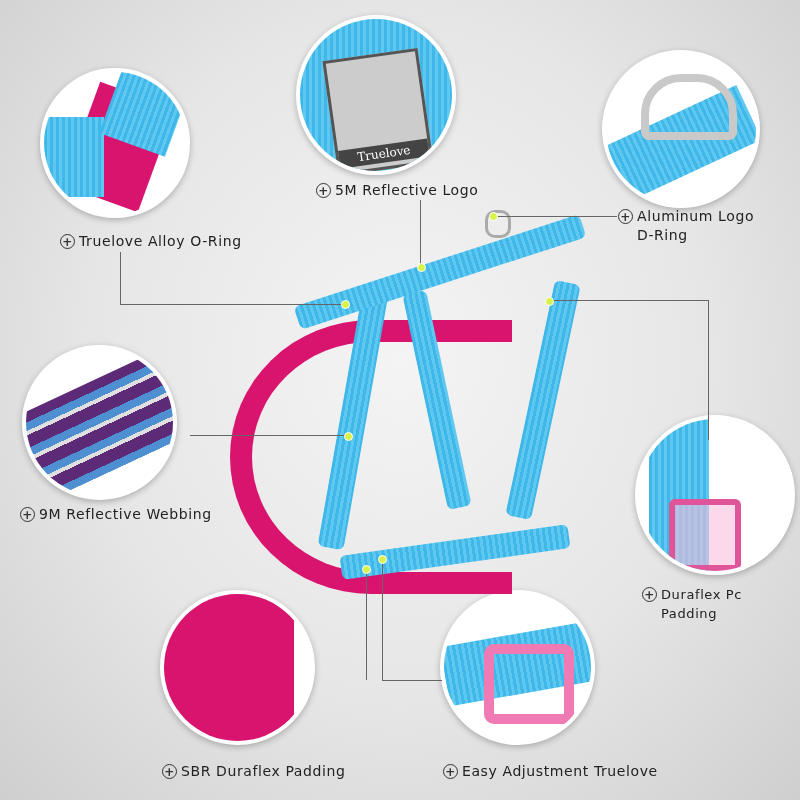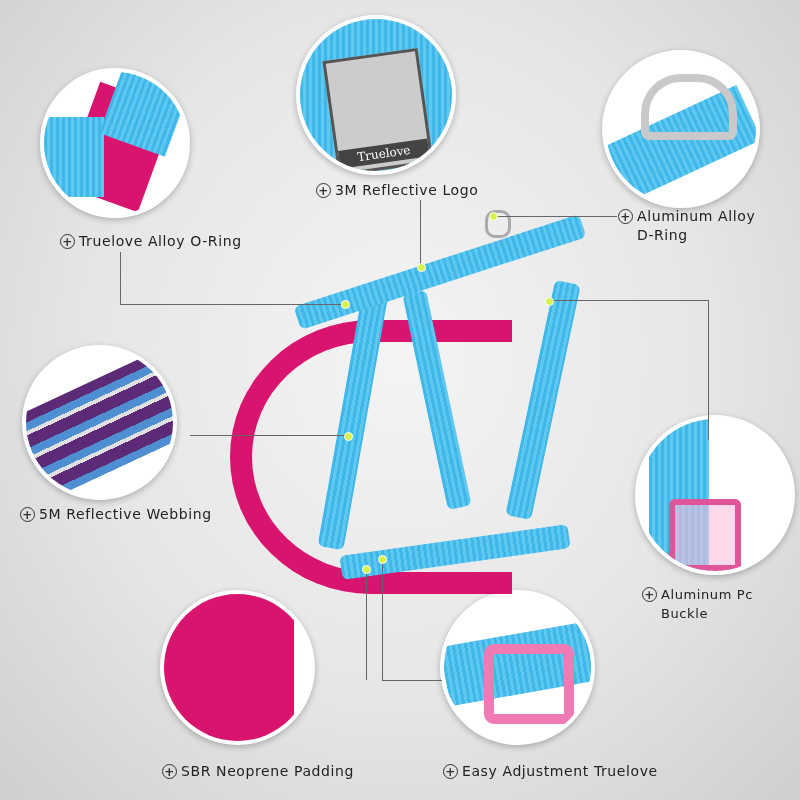--- a/index.html
+++ b/index.html
@@ -82,34 +82,34 @@
 <div class="dot" style="left:545px;top:297px;"></div>
 <div class="dot" style="left:362px;top:565px;"></div>
 <div class="dot" style="left:378px;top:555px;"></div>
 
 <div class="label" style="left:60px;top:232px;">
   <span class="plus">+</span>
   <span>Truelove Alloy O-Ring</span>
 </div>
 <div class="label" style="left:316px;top:181px;">
   <span class="plus">+</span>
-  <span>3M Reflective Logo</span>
+  <span>5M Reflective Logo</span>
 </div>
 <div class="label" style="left:618px;top:207px;">
   <span class="plus">+</span>
-  <span><span>Aluminum Alloy</span><br><span>D-Ring</span></span>
+  <span><span>Aluminum Logo</span><br><span>D-Ring</span></span>
 </div>
 <div class="label" style="left:20px;top:505px;">
   <span class="plus">+</span>
-  <span>5M Reflective Webbing</span>
+  <span>9M Reflective Webbing</span>
 </div>
 <div class="label" style="left:642px;top:585px;font-size:13px;">
   <span class="plus">+</span>
-  <span>Aluminum Pc Buckle</span>
+  <span>Duraflex Pc Padding</span>
 </div>
 <div class="label" style="left:162px;top:762px;">
   <span class="plus">+</span>
-  <span>SBR Neoprene Padding</span>
+  <span>SBR Duraflex Padding</span>
 </div>
 <div class="label" style="left:443px;top:762px;">
   <span class="plus">+</span>
   <span>Easy Adjustment Truelove</span>
 </div>
 
 </body></html>

